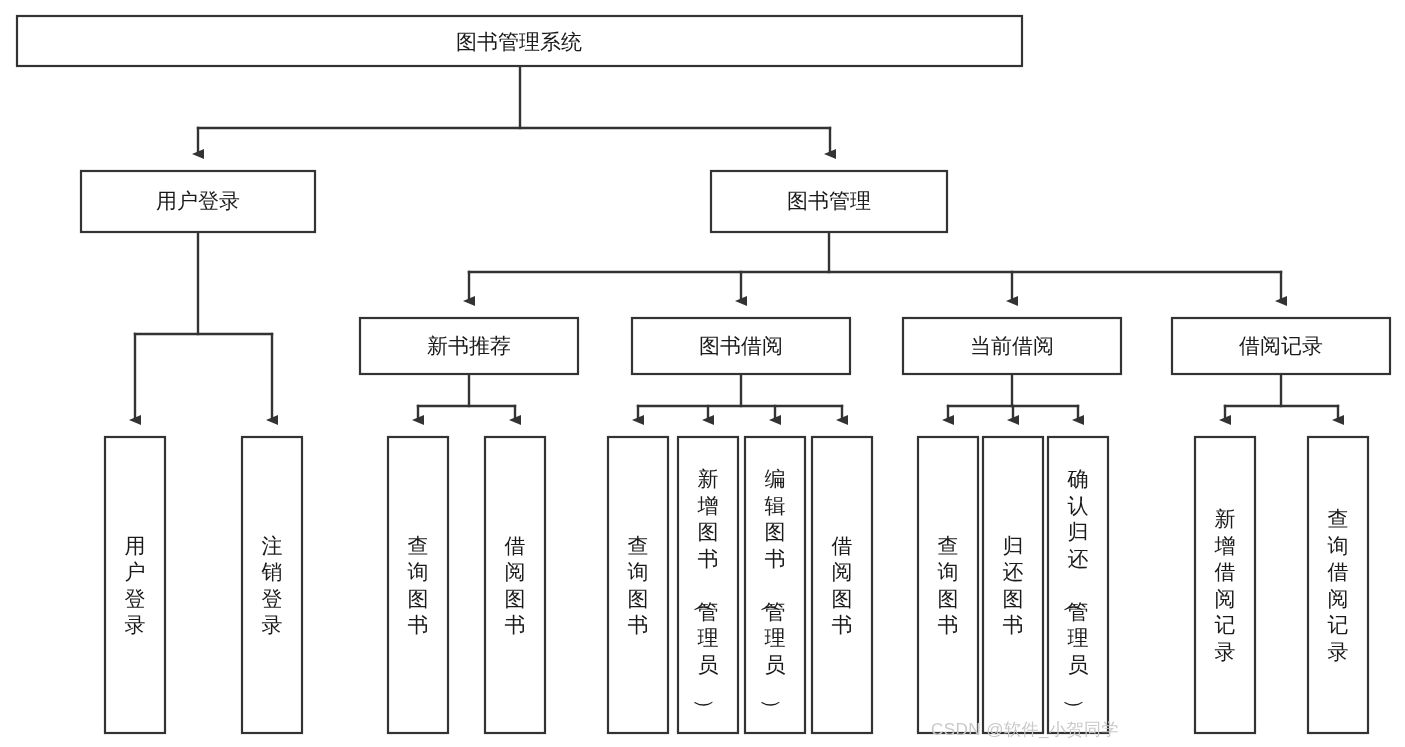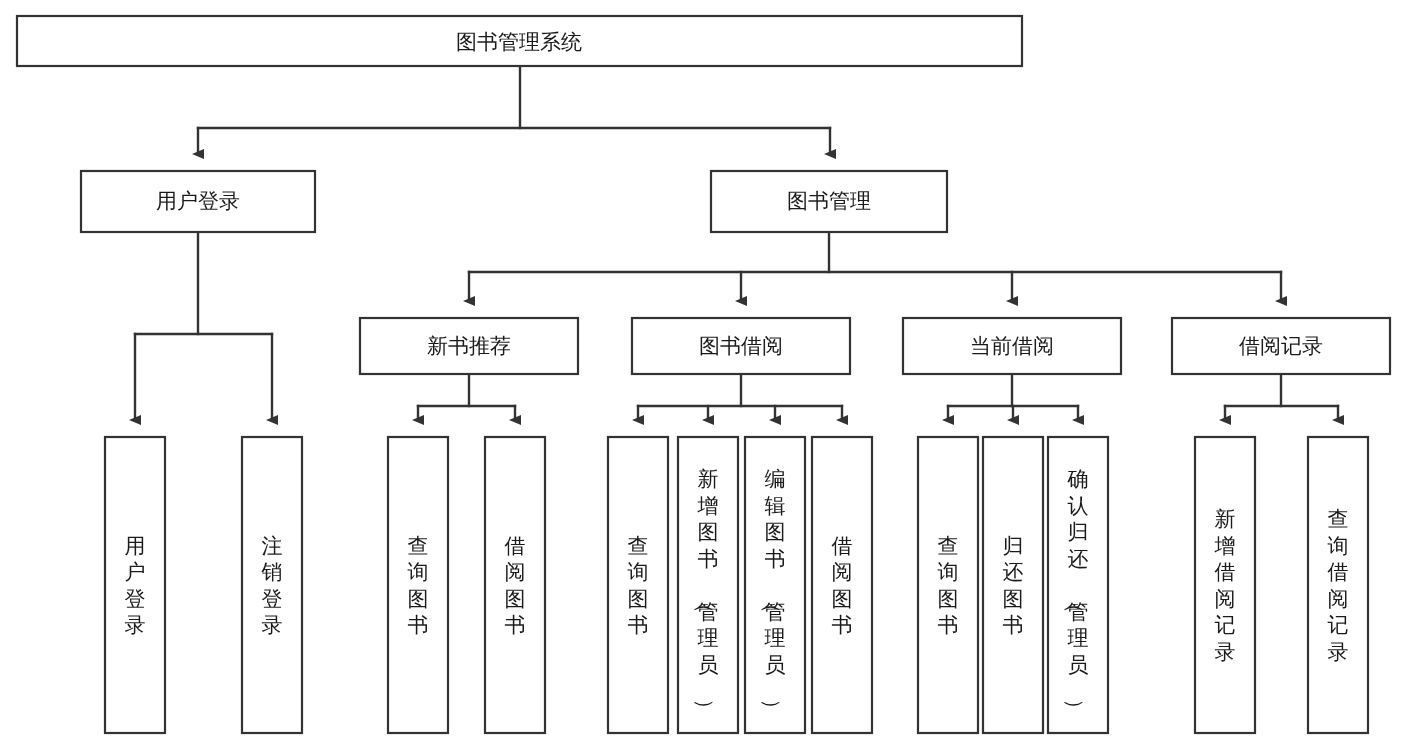--- a/index.html
+++ b/index.html
@@ -206,13 +206,14 @@
           <rect class="node-box" x="1195" y="437" width="60" height="296"></rect>
           <text class="node-label-vert" x="1225" y="526.17"><tspan x="1225" dy="0">新</tspan><tspan x="1225" dy="26.5">增</tspan><tspan x="1225" dy="26.5">借</tspan><tspan x="1225" dy="26.5">阅</tspan><tspan x="1225" dy="26.5">记</tspan><tspan x="1225" dy="26.5">录</tspan></text>
         </g>
         <g>
           <rect class="node-box" x="1308" y="437" width="60" height="296"></rect>
           <text class="node-label-vert" x="1338" y="526.17"><tspan x="1338" dy="0">查</tspan><tspan x="1338" dy="26.5">询</tspan><tspan x="1338" dy="26.5">借</tspan><tspan x="1338" dy="26.5">阅</tspan><tspan x="1338" dy="26.5">记</tspan><tspan x="1338" dy="26.5">录</tspan></text>
         </g>
       </g>
   </svg>
 
+  <div class="watermark">CSDN @软件_小贺同学</div>
 </div>
 
 </body></html>

